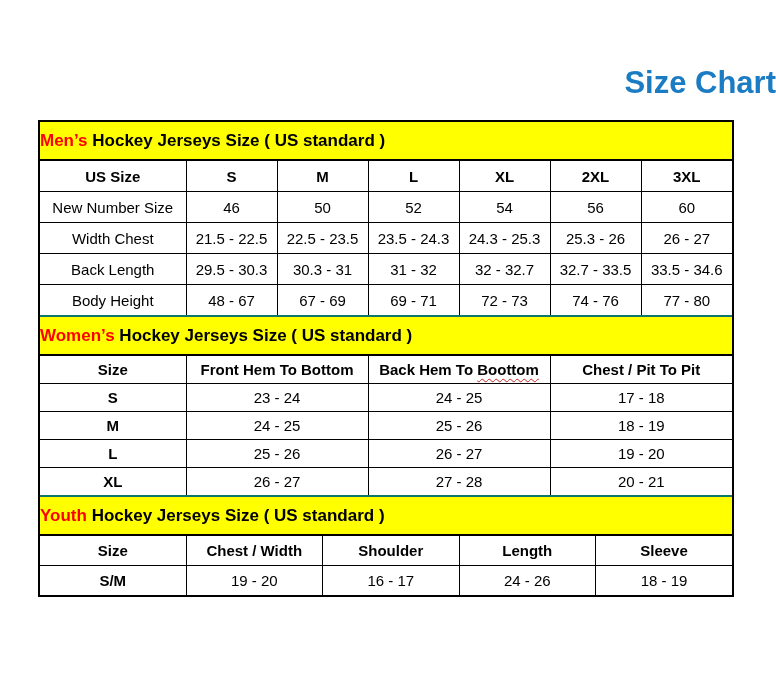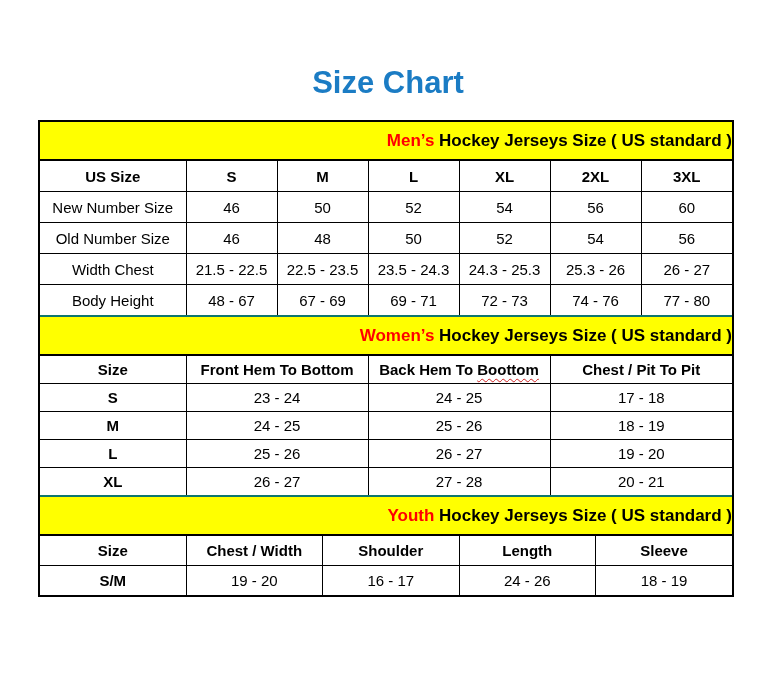--- a/index.html
+++ b/index.html
@@ -14,38 +14,38 @@
     color: #000000;
     position: relative;
     overflow: hidden;
   }
   .title {
     margin: 0;
     position: absolute;
     top: 66px;
     left: 0;
     width: 776px;
-    text-align: center;
+    text-align: right;
     font-size: 31px;
     line-height: 34px;
     font-weight: bold;
     color: #1b7cc4;
   }
   .stack {
     position: absolute;
     left: 38px;
     top: 120px;
     width: 696px;
     border: 2px solid #000000;
     box-sizing: border-box;
     background: #ffffff;
   }
   .band {
     background: #ffff00;
-    text-align: right;
+    text-align: left;
     font-weight: bold;
     font-size: 17px;
     padding: 9px 0 8px 0;
     border-bottom: 2px solid #000000;
   }
   .size-section:not(:first-child) .band {
     border-top: 2px solid #0f766e;
   }
   .hl { color: #ff0000; }
   table.size-table {
@@ -112,36 +112,36 @@
           <tr>
             <td class="rowlabel">New Number Size</td>
             <td>46</td>
             <td>50</td>
             <td>52</td>
             <td>54</td>
             <td>56</td>
             <td>60</td>
           </tr>
           <tr>
-            <td class="rowlabel">Old Number Size</td>
-            <td>46</td>
-            <td>48</td>
-            <td>50</td>
-            <td>52</td>
-            <td>54</td>
-            <td>56</td>
-          </tr>
-          <tr>
             <td class="rowlabel">Width Chest</td>
             <td>21.5 - 22.5</td>
             <td>22.5 - 23.5</td>
             <td>23.5 - 24.3</td>
             <td>24.3 - 25.3</td>
             <td>25.3 - 26</td>
             <td>26 - 27</td>
+          </tr>
+          <tr>
+            <td class="rowlabel">Back Length</td>
+            <td>29.5 - 30.3</td>
+            <td>30.3 - 31</td>
+            <td>31 - 32</td>
+            <td>32 - 32.7</td>
+            <td>32.7 - 33.5</td>
+            <td>33.5 - 34.6</td>
           </tr>
           <tr>
             <td class="rowlabel">Body Height</td>
             <td>48 - 67</td>
             <td>67 - 69</td>
             <td>69 - 71</td>
             <td>72 - 73</td>
             <td>74 - 76</td>
             <td>77 - 80</td>
           </tr>

